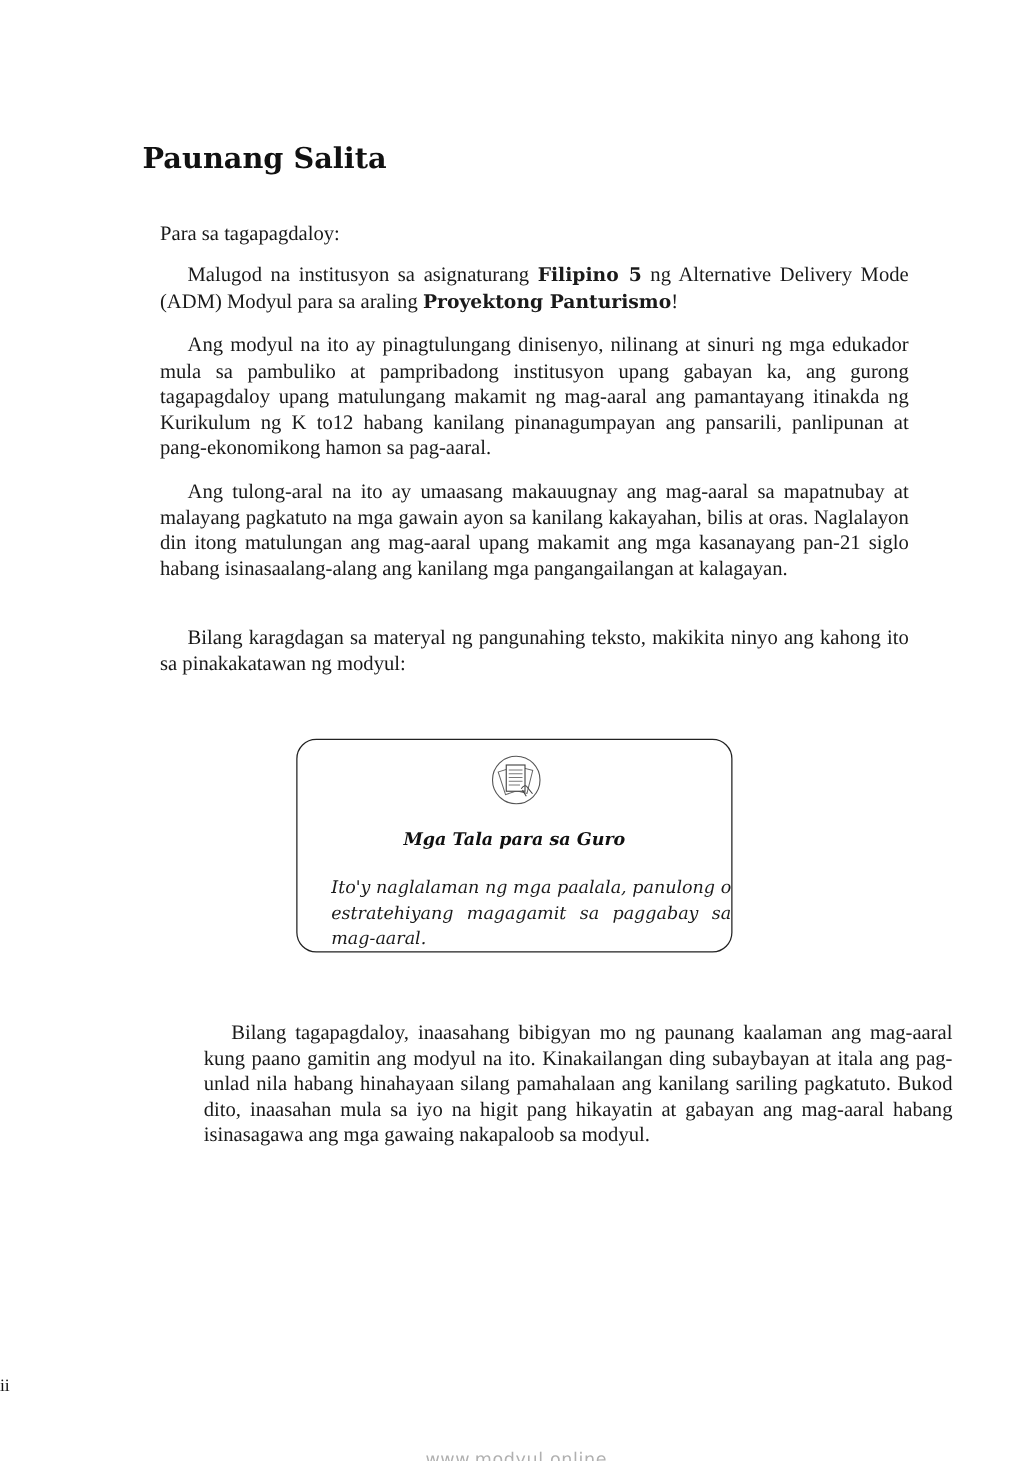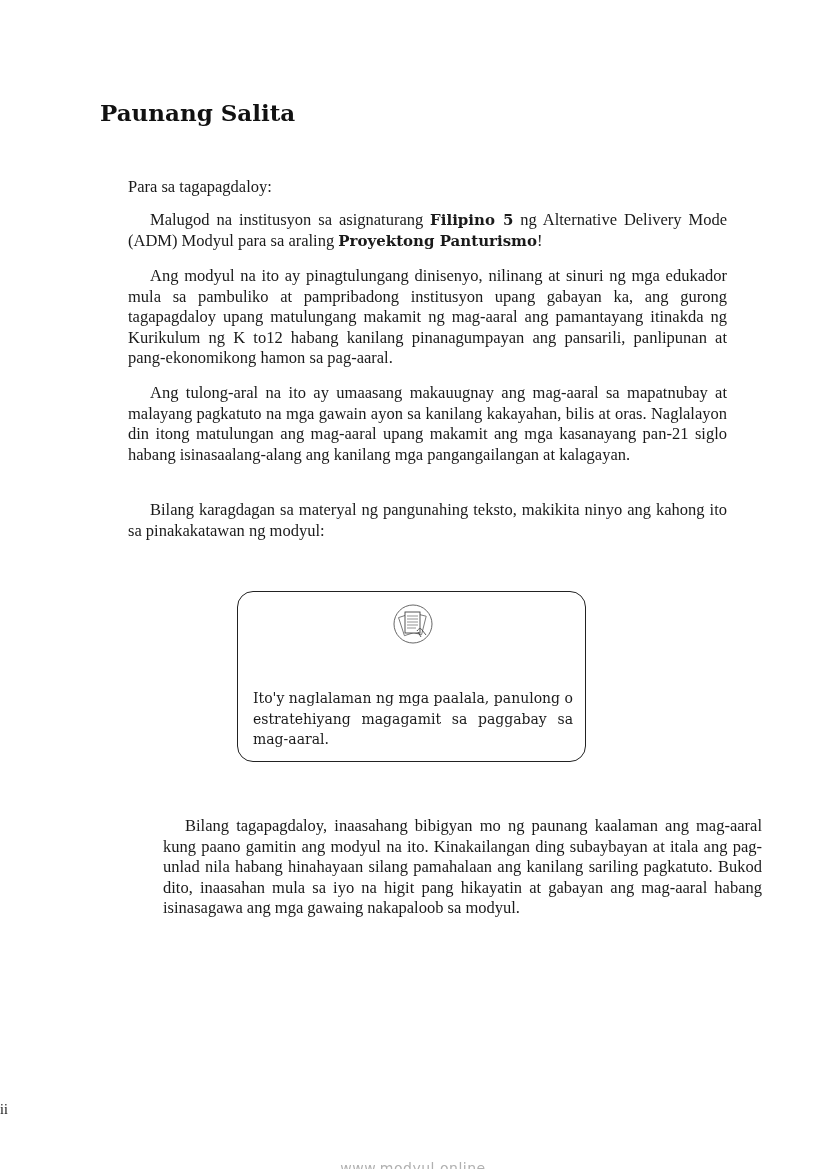--- a/index.html
+++ b/index.html
@@ -12,21 +12,21 @@
       height: 1169px;
       position: relative;
       overflow: hidden;
       font-family: "DejaVu Serif", "Liberation Serif", serif;
       color: #1a1a1a;
     }
     .page-title {
       position: absolute;
       left: 100px;
       top: 99px;
-      margin: 0;
+      margin: 14px;
       font-family: "DejaVu Serif", serif;
       font-weight: bold;
       font-size: 23px;
       letter-spacing: 0px;
       color: #111;
     }
     .greeting {
       position: absolute;
       left: 128px;
       top: 177px;
@@ -80,25 +80,26 @@
       font-weight: bold;
       font-style: italic;
       font-size: 14px;
       color: #111;
     }
     .note-text {
       position: absolute;
       left: 15px;
       top: 96px;
       width: 320px;
-      margin: 0;
+      margin: 12px;
       font-family: "DejaVu Serif", serif;
       font-size: 14px;
       line-height: 20.5px;
       text-align: justify;
+      font-style: italic;
     }
     .page-number {
       position: absolute;
       left: 0;
       top: 1102px;
       width: 826px;
       text-align: left;
       font-family: "Liberation Serif", serif;
       font-size: 14px;
       color: #111;
@@ -137,19 +138,20 @@
     <rect x="16" y="10" width="15" height="19" fill="#fff" stroke="#666" stroke-width="0.8" transform="rotate(14 23 20)"></rect>
     <rect x="12" y="8" width="15" height="21" fill="#fff" stroke="#444" stroke-width="0.9"></rect>
     <line x1="14" y1="12" x2="25" y2="12" stroke="#666" stroke-width="0.7"></line>
     <line x1="14" y1="15" x2="25" y2="15" stroke="#666" stroke-width="0.7"></line>
     <line x1="14" y1="18" x2="25" y2="18" stroke="#666" stroke-width="0.7"></line>
     <line x1="14" y1="21" x2="25" y2="21" stroke="#666" stroke-width="0.7"></line>
     <line x1="14" y1="24" x2="23" y2="24" stroke="#666" stroke-width="0.7"></line>
     <path d="M24 27 C26 24, 28 24, 29 26 L33 31" fill="none" stroke="#444" stroke-width="0.9"></path>
     <path d="M25 28 L28 33" fill="none" stroke="#444" stroke-width="0.9"></path>
   </svg>
+  <p class="note-title">Mga Tala para sa Guro</p>
   <p class="note-text">Ito'y naglalaman ng mga paalala, panulong o estratehiyang magagamit sa paggabay sa mag-aaral.</p>
 </div>
 
 <p class="para" id="p5">Bilang tagapagdaloy, inaasahang bibigyan mo ng paunang kaalaman ang mag-aaral kung paano gamitin ang modyul na ito. Kinakailangan ding subaybayan at itala ang pag-unlad nila habang hinahayaan silang pamahalaan ang kanilang sariling pagkatuto. Bukod dito, inaasahan mula sa iyo na higit pang hikayatin at gabayan ang mag-aaral habang isinasagawa ang mga gawaing nakapaloob sa modyul.</p>
 
 <div class="page-number">ii</div>
 <div class="watermark">www.modyul.online</div>
 
 </body></html>

